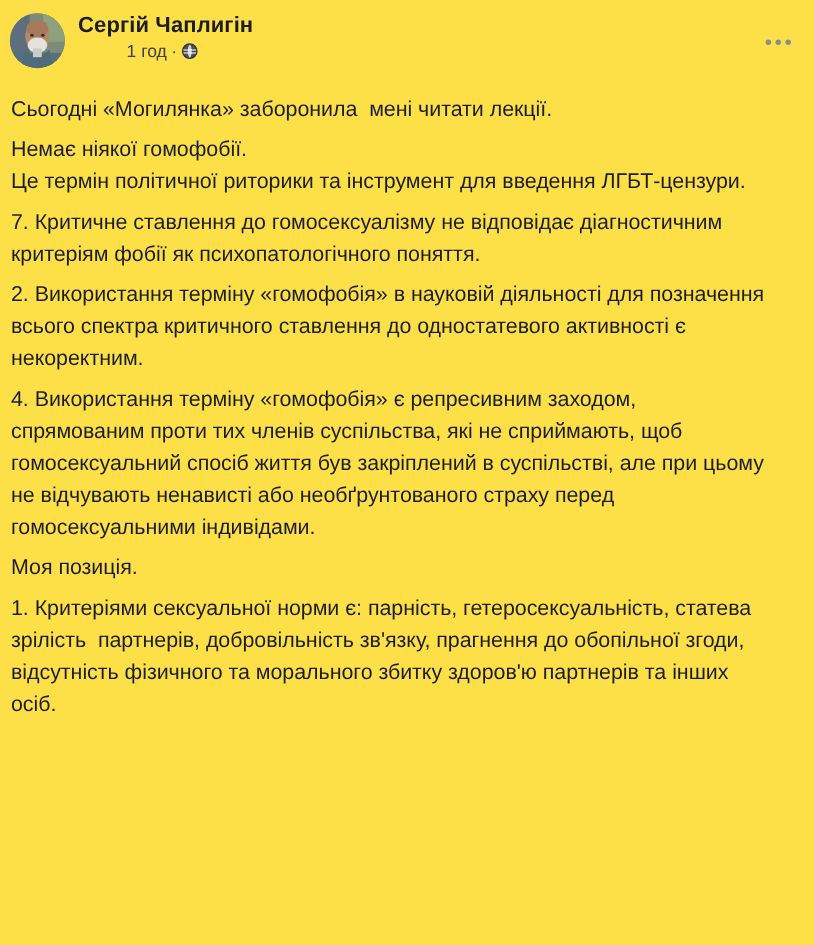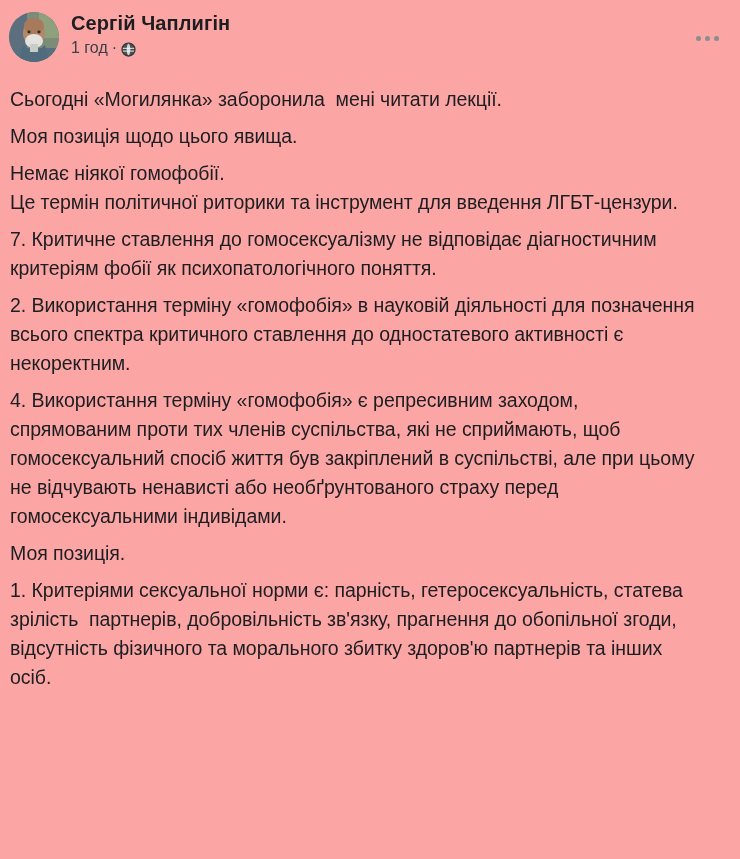--- a/index.html
+++ b/index.html
@@ -14,21 +14,21 @@
     overflow: hidden;
     font-family: "Liberation Sans", "DejaVu Sans", sans-serif;
     color: #1c1e21;
     -webkit-font-smoothing: antialiased;
   }
 
   .post {
     position: relative;
     width: 740px;
     height: 859px;
-    background: #fca5a5;
+    background: #fde047;
     box-sizing: border-box;
   }
 
   
   .post-header {
     display: flex;
     align-items: flex-start;
     padding: 10px 10px 0 9px;
     height: 62px;
     box-sizing: border-box;
@@ -58,25 +58,25 @@
   .author-name {
     font-size: 20px;
     font-weight: bold;
     line-height: 24px;
     color: #1c1e21;
     letter-spacing: 0.1px;
   }
 
   .meta-row {
     display: flex;
-    align-items: center;
     margin-top: 3px;
     font-size: 16px;
     line-height: 20px;
     color: #3b4046;
+    margin-left: 44px;
   }
   .meta-time { color: #3b4046; }
   .meta-sep {
     margin: 0 4px;
     color: #3b4046;
   }
   .globe-icon {
     display: inline-flex;
     align-items: center;
     justify-content: center;
@@ -177,21 +177,20 @@
     <button class="more-button" aria-label="More options">
       <span class="dot"></span>
       <span class="dot"></span>
       <span class="dot"></span>
     </button>
 
   </div>
 
   <div class="post-body">
     <p class="para first">Сьогодні «Могилянка» заборонила  мені читати лекції.</p>
-    <p class="para">Моя позиція щодо цього явища.</p>
     <p class="para">Немає ніякої гомофобії.
 Це термін політичної риторики та інструмент для введення ЛГБТ-цензури.</p>
     <p class="para">7. Критичне ставлення до гомосексуалізму не відповідає діагностичним критеріям фобії як психопатологічного поняття.</p>
     <p class="para">2. Використання терміну «гомофобія» в науковій діяльності для позначення всього спектра критичного ставлення до одностатевого активності є некоректним.</p>
     <p class="para">4. Використання терміну «гомофобія» є репресивним заходом, спрямованим проти тих членів суспільства, які не сприймають, щоб гомосексуальний спосіб життя був закріплений в суспільстві, але при цьому не відчувають ненависті або необґрунтованого страху перед гомосексуальними індивідами.</p>
     <p class="para">Моя позиція.</p>
     <p class="para">1. Критеріями сексуальної норми є: парність, гетеросексуальність, статева зрілість  партнерів, добровільність зв'язку, прагнення до обопільної згоди, відсутність фізичного та морального збитку здоров'ю партнерів та інших осіб.</p>
 
   </div>
 

